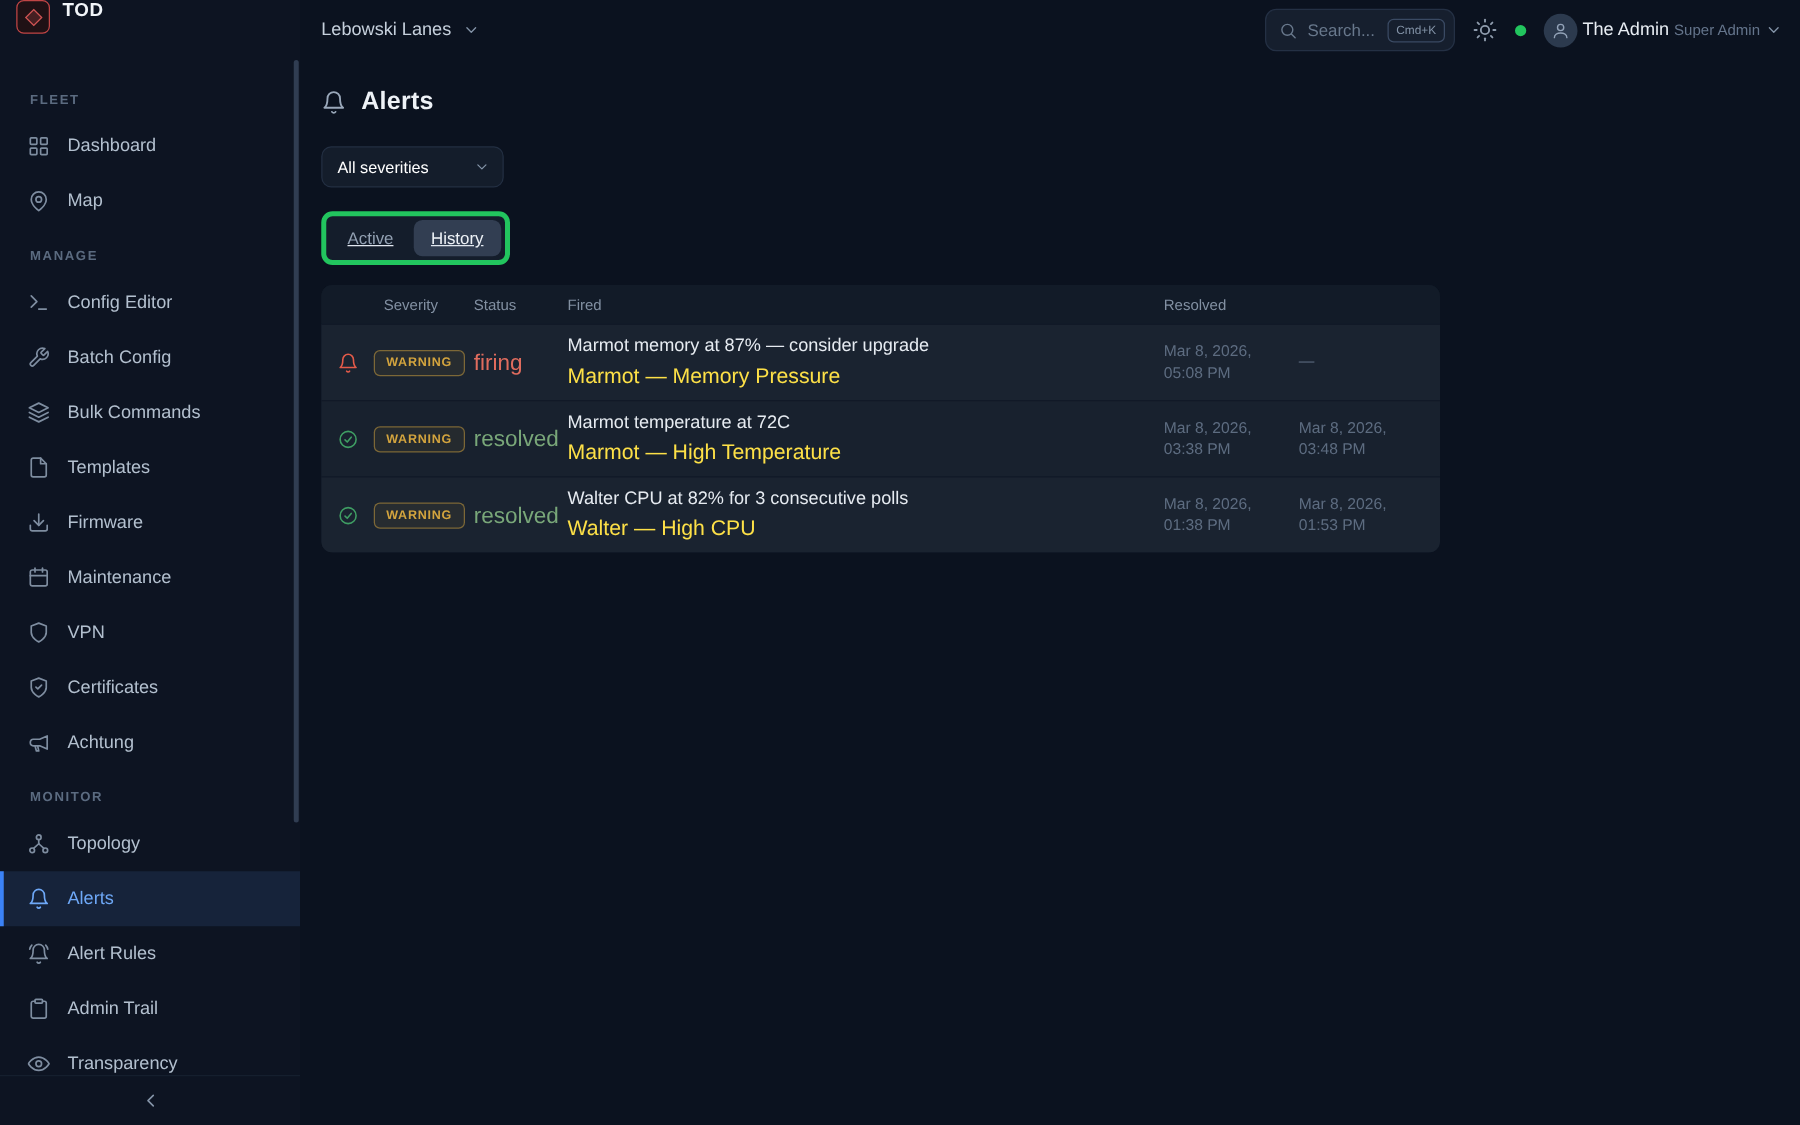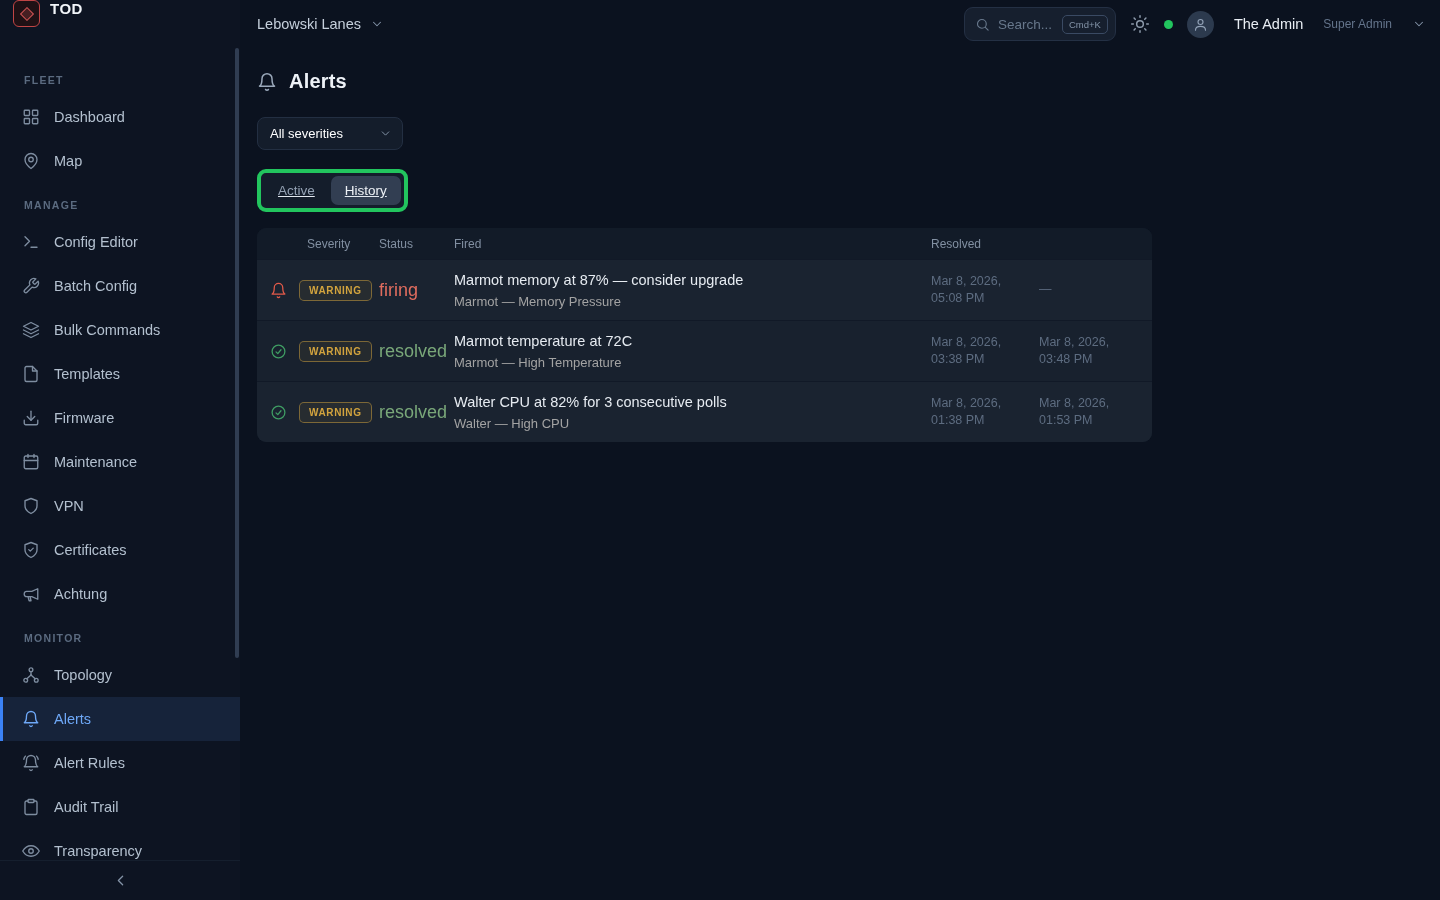--- a/index.html
+++ b/index.html
@@ -74,21 +74,21 @@
   }
   .search .icon { width: 15px; height: 15px; flex: none; }
   .search .ph { font-size: 13.5px; flex: 1; }
   .kbd {
     font-size: 9.5px; padding: 3px 6px; border-radius: 5px;
     border: 1px solid #3a4a63; color: #8494a8; white-space: nowrap;
   }
   .iconbtn { background: none; border: none; width: 20px; height: 20px; color: #8e9bac; padding: 0; cursor: pointer; }
   .iconbtn .icon, .iconbtn svg { width: 20px; height: 20px; }
   .statusdot { width: 9px; height: 9px; border-radius: 50%; background: #22c55e; }
-  .user { display: flex; align-items: center; gap: 20px; cursor: pointer; }
+  .user { display: flex; align-items: center; gap: 4px; cursor: pointer; }
   .avatar {
     width: 27px; height: 27px; border-radius: 50%; background: #2c3a4e;
     display: flex; align-items: center; justify-content: center; color: #93a3b8;
   }
   .avatar svg { width: 15px; height: 15px; }
   .uname { font-size: 14.5px; color: #e8edf3; }
   .urole { font-size: 12px; color: #64748b; }
   .user .chev { width: 14px; height: 14px; color: #8494a8; }
 
   .content { padding: 14px 17px; }
@@ -124,21 +124,21 @@
   .row:nth-child(even) { background: #18212e; }
   .c-icon { display: flex; justify-content: center; }
   .rowicon { width: 17px; height: 17px; display: inline-block; }
   .badge {
     display: inline-block; font-size: 10px; font-weight: 700; letter-spacing: .6px;
     color: #d3a43e; border: 1px solid rgba(211,164,62,.5); background: rgba(211,164,62,.07);
     padding: 4px 9px; border-radius: 5px;
   }
   .status { font-size: 18px; }
   .a-title { font-size: 14.5px; color: #e6ebf1; margin-bottom: 6px; }
-  .a-sub { font-size: 13px; color: #a3a3a3; }
+  .a-sub { font-size: 17px; color: #fde047; }
   .c-time { font-size: 12.5px; color: #5d6c80; padding-right: 20px; line-height: 1.4; }
   svg { display: block; width: 100%; height: 100%; }
 </style>
 </head>
 <body>
 
 <div class="app">
 
   <aside class="sidebar">
     <div class="side-top">
@@ -292,21 +292,21 @@
             </span>
             <span class="label">Alert Rules</span>
           </div>
           <div class="side-item">
             <span class="icon">
               <svg viewBox="0 0 24 24" fill="none" stroke="currentColor" stroke-width="1.8" stroke-linecap="round" stroke-linejoin="round">
                 <rect x="8" y="2" width="8" height="4" rx="1"></rect>
                 <path d="M16 4h2a2 2 0 0 1 2 2v14a2 2 0 0 1-2 2H6a2 2 0 0 1-2-2V6a2 2 0 0 1 2-2h2"></path>
               </svg>
             </span>
-            <span class="label">Audit Trail</span>
+            <span class="label">Admin Trail</span>
           </div>
           <div class="side-item">
             <span class="icon">
               <svg viewBox="0 0 24 24" fill="none" stroke="currentColor" stroke-width="1.8" stroke-linecap="round" stroke-linejoin="round">
                 <path d="M1 12s4-7 11-7 11 7 11 7-4 7-11 7-11-7-11-7z"></path>
                 <circle cx="12" cy="12" r="3"></circle>
               </svg>
             </span>
             <span class="label">Transparency</span>
           </div>

